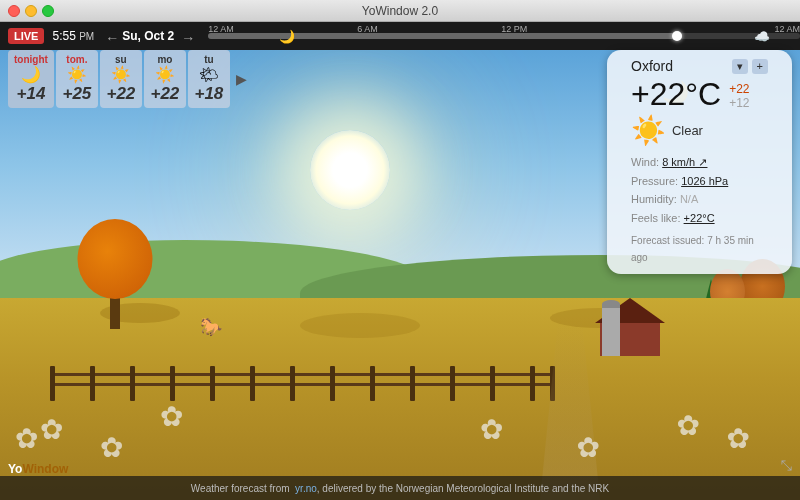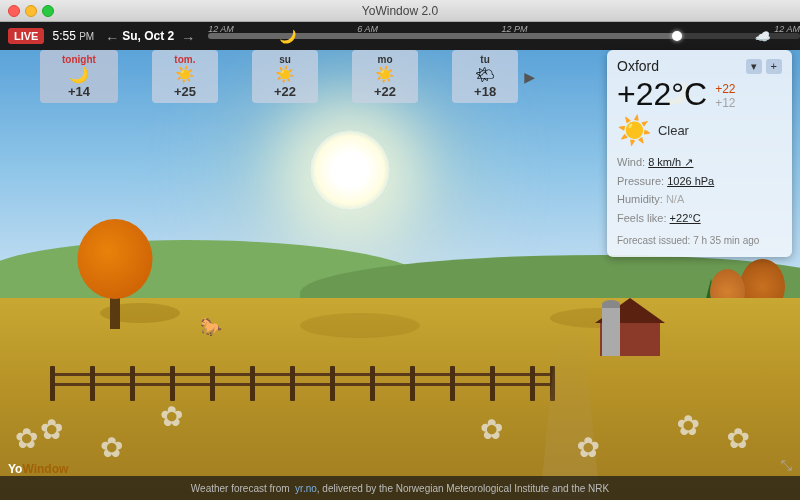--- a/index.html
+++ b/index.html
@@ -89,21 +89,20 @@
     .date-bold { font-weight: bold; }
 
     
     #timeline {
       flex: 1;
       height: 100%;
       margin-left: 10px;
       position: relative;
       display: flex;
       align-items: center;
-      font-style: italic;
     }
     #timeline-track {
       width: 100%;
       height: 6px;
       background: rgba(80,80,80,0.6);
       border-radius: 3px;
       position: relative;
     }
     #timeline-fill {
       width: 80%;
@@ -140,39 +139,39 @@
       position: absolute;
       top: 50px;
       left: 8px;
       display: flex;
       gap: 2px;
       z-index: 100;
     }
     .forecast-day {
       background: rgba(200,210,225,0.75);
       border-radius: 4px;
-      padding: 4px 22px;
+      padding: 4px 6px;
       min-width: 42px;
       text-align: center;
       cursor: pointer;
-      margin-left: 32px;
     }
     .forecast-day.active {
       background: rgba(180,195,215,0.9);
     }
     .forecast-day .day-label {
       font-size: 10px;
       color: #cc3333;
       font-weight: bold;
     }
     .forecast-day .day-label.normal { color: #333; }
     .forecast-day .day-temp {
-      font-size: 13px;
+      font-size: 17px;
       color: #333;
       font-weight: bold;
+      font-style: italic;
     }
     .forecast-day .day-icon {
       font-size: 16px;
       line-height: 1.2;
     }
     .forecast-more {
       display: flex;
       align-items: center;
       justify-content: center;
       padding: 0 4px;
@@ -338,22 +337,22 @@
       font-size: 28px;
     }
 
     
     #weather-panel {
       position: absolute;
       top: 50px;
       right: 8px;
       width: 185px;
       background: rgba(240,245,250,0.88);
-      border-radius: 6px;
-      padding: 8px 10px;
+      border-radius: 14px;
+      padding: 8px 24px;
       z-index: 100;
       box-shadow: 0 2px 8px rgba(0,0,0,0.3);
     }
     #weather-panel .panel-header {
       display: flex;
       align-items: center;
       justify-content: space-between;
       margin-bottom: 4px;
     }
     #weather-panel .location {

